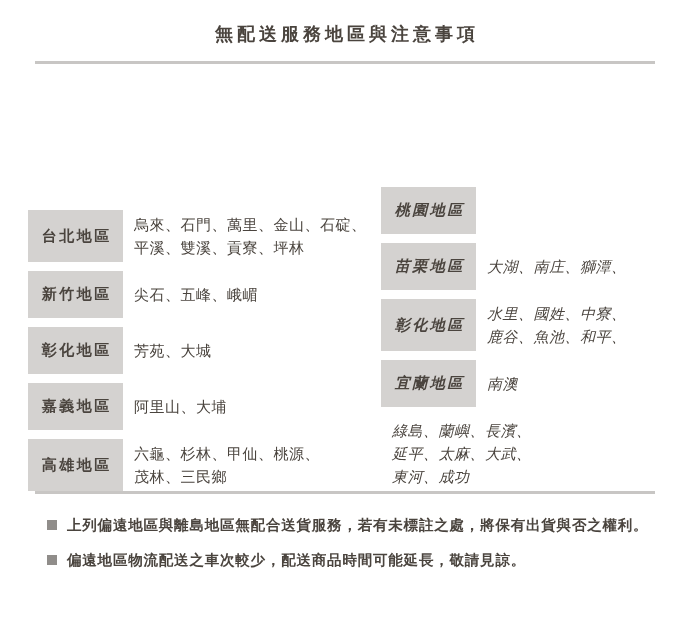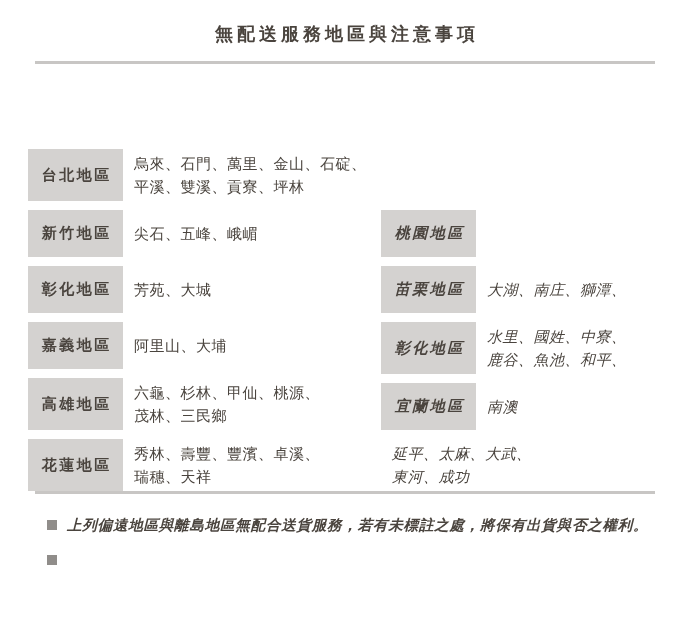--- a/index.html
+++ b/index.html
@@ -65,21 +65,20 @@
   .notes { padding: 21px 16px 0 47px; }
   .note {
     display: flex;
     align-items: flex-start;
     margin-bottom: 15px;
     font-size: 14.5px;
     font-weight: bold;
     letter-spacing: 0.8px;
     line-height: 20px;
     color: #4a443e;
-    font-style: italic;
   }
   .bullet {
     width: 10px;
     height: 10px;
     background: #908d8a;
     margin: 5px 10px 0 0;
     flex-shrink: 0;
   }
 </style>
 </head>
@@ -116,27 +115,20 @@
         <div>阿里山、大埔</div>
       </div>
     </div>
     <div class="row">
       <div class="region-label">高雄地區</div>
       <div class="areas">
         <div>六龜、杉林、甲仙、桃源、</div>
         <div>茂林、三民鄉</div>
       </div>
     </div>
-    <div class="row">
-      <div class="region-label">花蓮地區</div>
-      <div class="areas">
-        <div>秀林、壽豐、豐濱、卓溪、</div>
-        <div>瑞穗、天祥</div>
-      </div>
-    </div>
   </div>
 
   <div class="col col-right">
     <div class="row">
       <div class="region-label">桃園地區</div>
     </div>
     <div class="row">
       <div class="region-label">苗栗地區</div>
       <div class="areas">
         <div>大湖、南庄、獅潭、</div>
@@ -150,31 +142,33 @@
       </div>
     </div>
     <div class="row">
       <div class="region-label">宜蘭地區</div>
       <div class="areas">
         <div>南澳</div>
       </div>
     </div>
     <div class="row">
       <div class="areas">
+        <div>綠島、蘭嶼、長濱、</div>
         <div>延平、太麻、大武、</div>
         <div>東河、成功</div>
       </div>
     </div>
   </div>
 
 </div>
 
 <div class="divider"></div>
 
 <div class="notes">
   <div class="note">
     <span class="bullet"></span>
     <span>上列偏遠地區與離島地區無配合送貨服務，若有未標註之處，將保有出貨與否之權利。</span>
   </div>
   <div class="note">
     <span class="bullet"></span>
+    <span>偏遠地區物流配送之車次較少，配送商品時間可能延長，敬請見諒。</span>
   </div>
 </div>
 
 </body></html>

